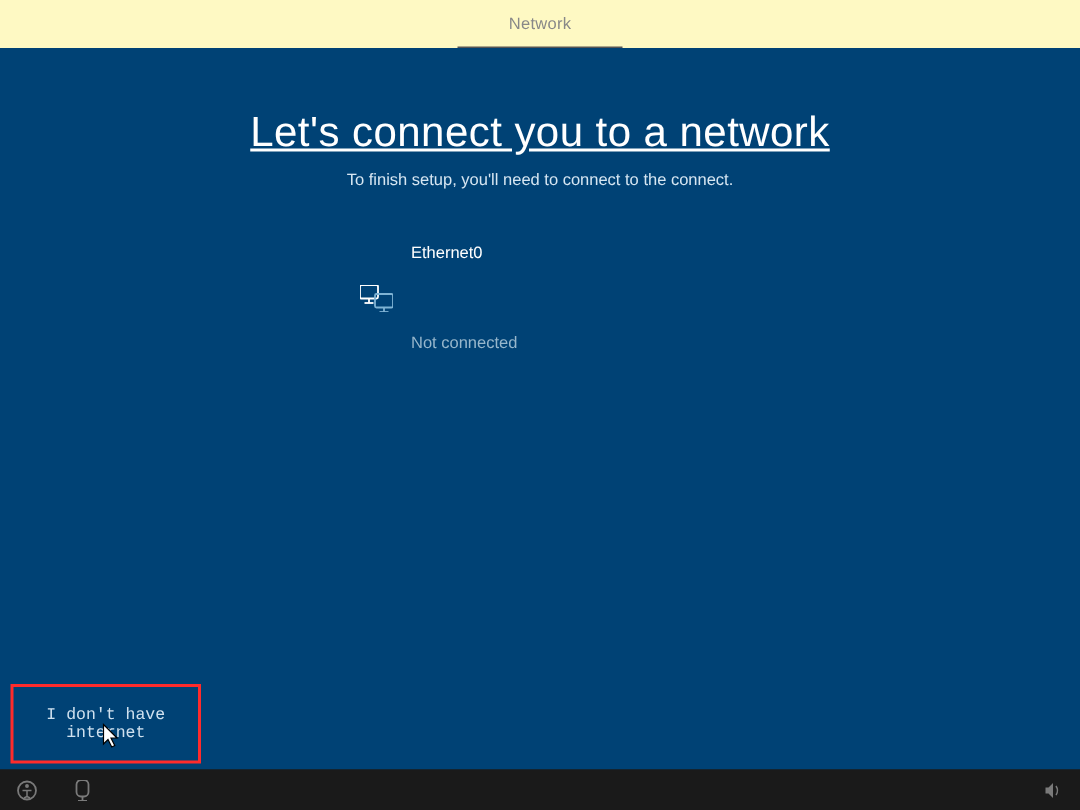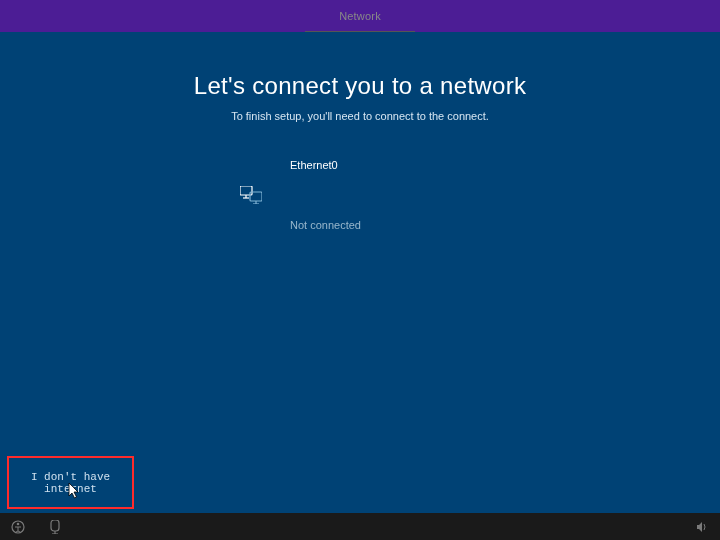--- a/index.html
+++ b/index.html
@@ -8,21 +8,21 @@
       height: 540px;
       font-family: "Segoe UI", Tahoma, sans-serif;
       overflow: hidden;
       background: #1a1a1a;
       position: relative;
       font-weight: 300;
     }
     .topbar {
       height: 32px;
       width: 100%;
-      background: #4c1d95;
+      background: #fef9c3;
       display: flex;
       align-items: center;
       justify-content: center;
       position: relative;
     }
     .topbar-title {
       color: #888;
       font-size: 11px;
       letter-spacing: 0.2px;
       padding: 0 34px;
@@ -36,37 +36,38 @@
       top: 32px;
       left: 0;
       right: 0;
       bottom: 27px;
       background: #004275;
       color: #fff;
       padding-top: 40px;
       overflow: hidden;
     }
     .headline {
-      font-size: 24px;
+      font-size: 28px;
       font-weight: 300;
       text-align: center;
       letter-spacing: 0.3px;
+      text-decoration: underline;
     }
     .subhead {
       font-size: 11px;
       color: #d6e6f2;
       margin-top: 10px;
       text-align: center;
     }
     .net-item {
       width: 240px;
       margin: 36px auto 0 auto;
       display: flex;
       align-items: center;
-      gap: 28px;
+      gap: 12px;
     }
     .net-icon svg { display: block; }
     .net-name { font-size: 11px; color: #fff; line-height: 1.3; }
     .net-status { font-size: 11px; color: #97b7cc; margin-top: 47px; }
     .skip-wrap {
       position: absolute;
       left: 7px;
       bottom: 4px;
       width: 127px;
       height: 53px;

